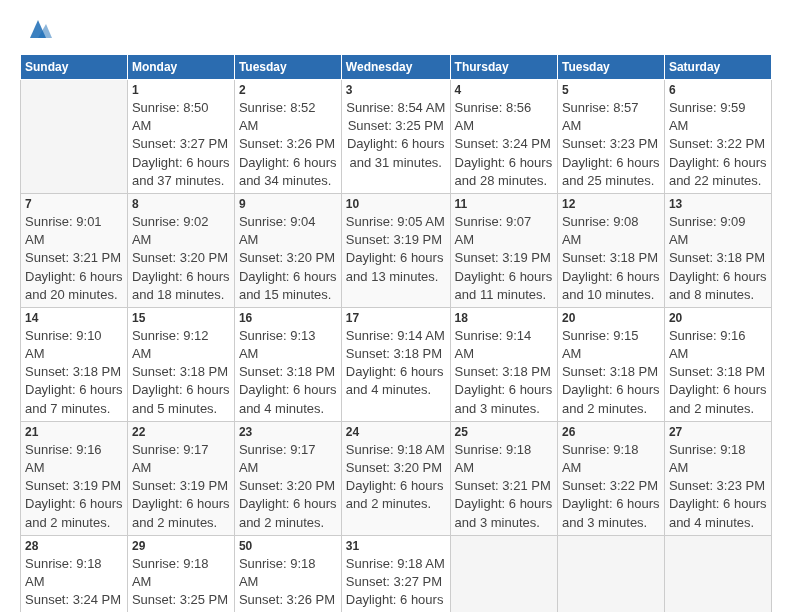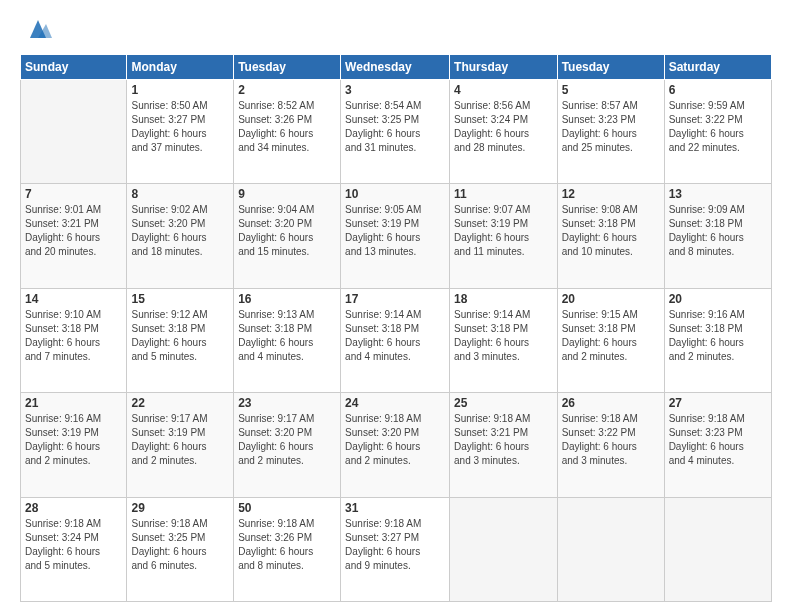--- a/index.html
+++ b/index.html
@@ -89,21 +89,21 @@
       background: #f5f5f5;
     }
     .day-num {
       font-size: 12px;
       font-weight: bold;
       color: #333;
       display: block;
       margin-bottom: 2px;
     }
     .day-info {
-      font-size: 10px;
+      font-size: 13px;
       color: #444;
       line-height: 1.4;
     }
     tr:nth-child(even) td {
       background: #f9f9f9;
     }
     tr:nth-child(even) td.empty {
       background: #f0f0f0;
     }
   </style>
@@ -152,21 +152,21 @@
           </td>
           <td>
             <span class="day-num">2</span>
             <div class="day-info" style="white-space: pre-line;">Sunrise: 8:52 AM
 Sunset: 3:26 PM
 Daylight: 6 hours
 and 34 minutes.</div>
           </td>
           <td>
             <span class="day-num">3</span>
-            <div class="day-info" style="white-space: pre-line;">Sunrise: 8:54 AM
+            <div class="day-info" style="white-space: pre-line; text-align: center;">Sunrise: 8:54 AM
 Sunset: 3:25 PM
 Daylight: 6 hours
 and 31 minutes.</div>
           </td>
           <td>
             <span class="day-num">4</span>
             <div class="day-info" style="white-space: pre-line;">Sunrise: 8:56 AM
 Sunset: 3:24 PM
 Daylight: 6 hours
 and 28 minutes.</div>

